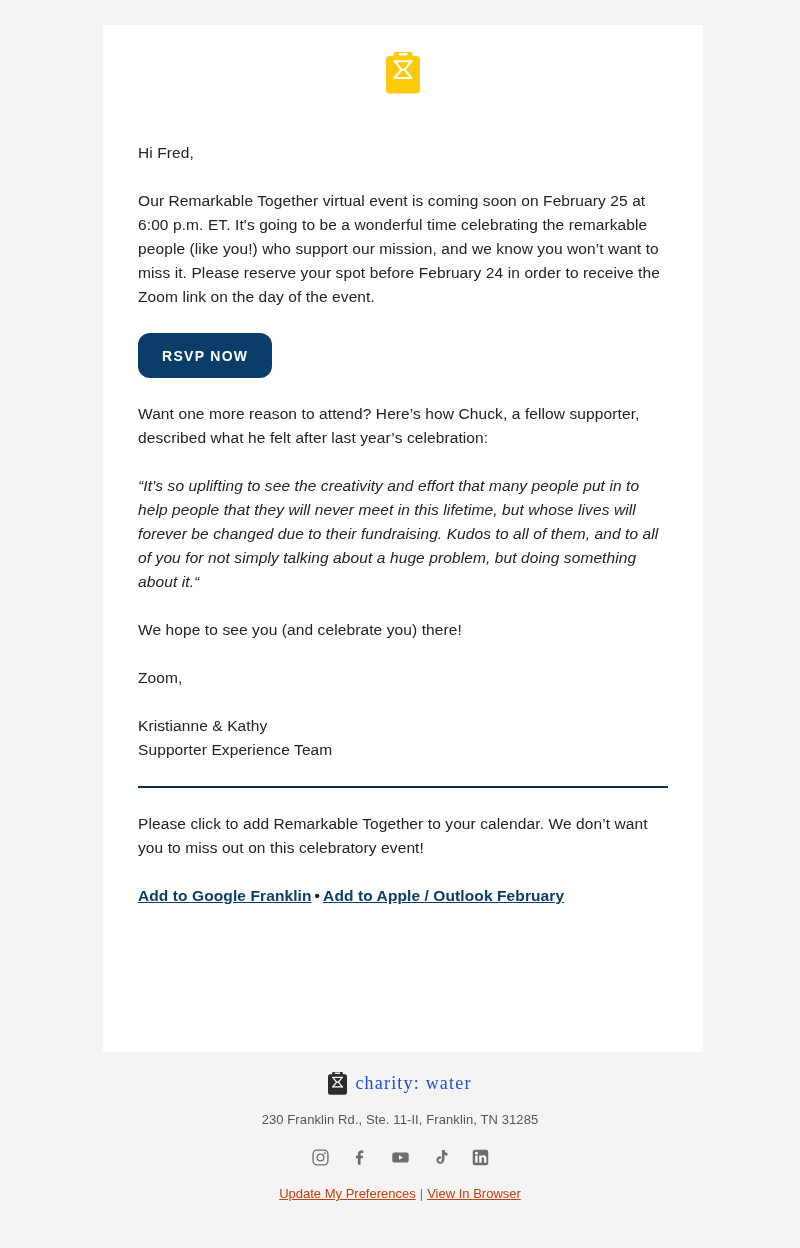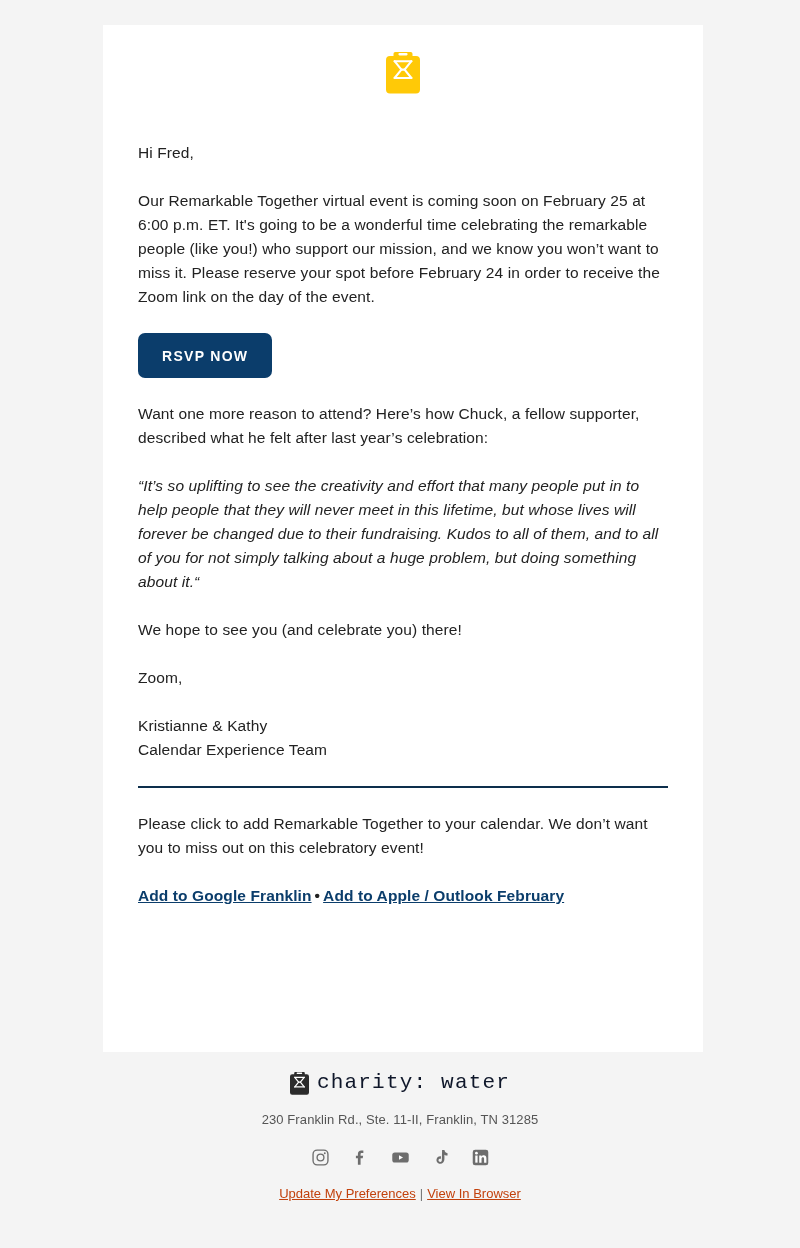--- a/index.html
+++ b/index.html
@@ -66,21 +66,21 @@
   }
   .btn {
     display: inline-block;
     background: #0b3d6b;
     color: #ffffff;
     font-size: 14px;
     font-weight: bold;
     letter-spacing: 1.3px;
     padding: 16px 24px 15px 24px;
     border: none;
-    border-radius: 7px;
+    border-radius: 12px;
     cursor: pointer;
     font-family: "Liberation Sans", sans-serif;
     line-height: 1;
   }
 
   
   .divider {
     height: 2px;
     background: #0d2f4c;
     margin: 20px 0 24px 0;
@@ -117,24 +117,24 @@
     align-items: center;
     justify-content: center;
     gap: 8px;
   }
   .jerrycan-black {
     width: 19px;
     height: 25px;
     display: block;
   }
   .footer-wordmark {
-    font-family: Liberation Mono, monospace;
-    font-size: 21px;
+    font-family: Liberation Serif, serif;
+    font-size: 18px;
     letter-spacing: 1.2px;
-    color: #0f172a;
+    color: #1d4ed8;
     line-height: 1;
     white-space: nowrap;
   }
   .footer-address {
     margin-top: 17px;
     font-size: 13px;
     color: #555555;
     letter-spacing: 0.1px;
   }
   .socials {
@@ -199,21 +199,21 @@
       <p>Want one more reason to attend? Here’s how Chuck, a fellow supporter, described what he felt after last year’s celebration:</p>
 
       <p class="quote">“It’s so uplifting to see the creativity and effort that many people put in to help people that they will never meet in this lifetime, but whose lives will forever be changed due to their fundraising. Kudos to all of them, and to all of you for not simply talking about a huge problem, but doing something about it.“</p>
 
       <p>We hope to see you (and celebrate you) there!</p>
 
 
       <p>Zoom,</p>
 
       <p class="tight">Kristianne &amp; Kathy</p>
-      <p>Calendar Experience Team</p>
+      <p>Supporter Experience Team</p>
 
       <div class="divider"></div>
 
       <p>Please click to add Remarkable Together to your calendar. We don’t want you to miss out on this celebratory event!</p>
 
       <div class="cal-links">
         <a href="#">Add to Google Franklin</a><span class="cal-sep">•</span><a href="#">Add to Apple / Outlook February</a>
       </div>
 
     </div>

